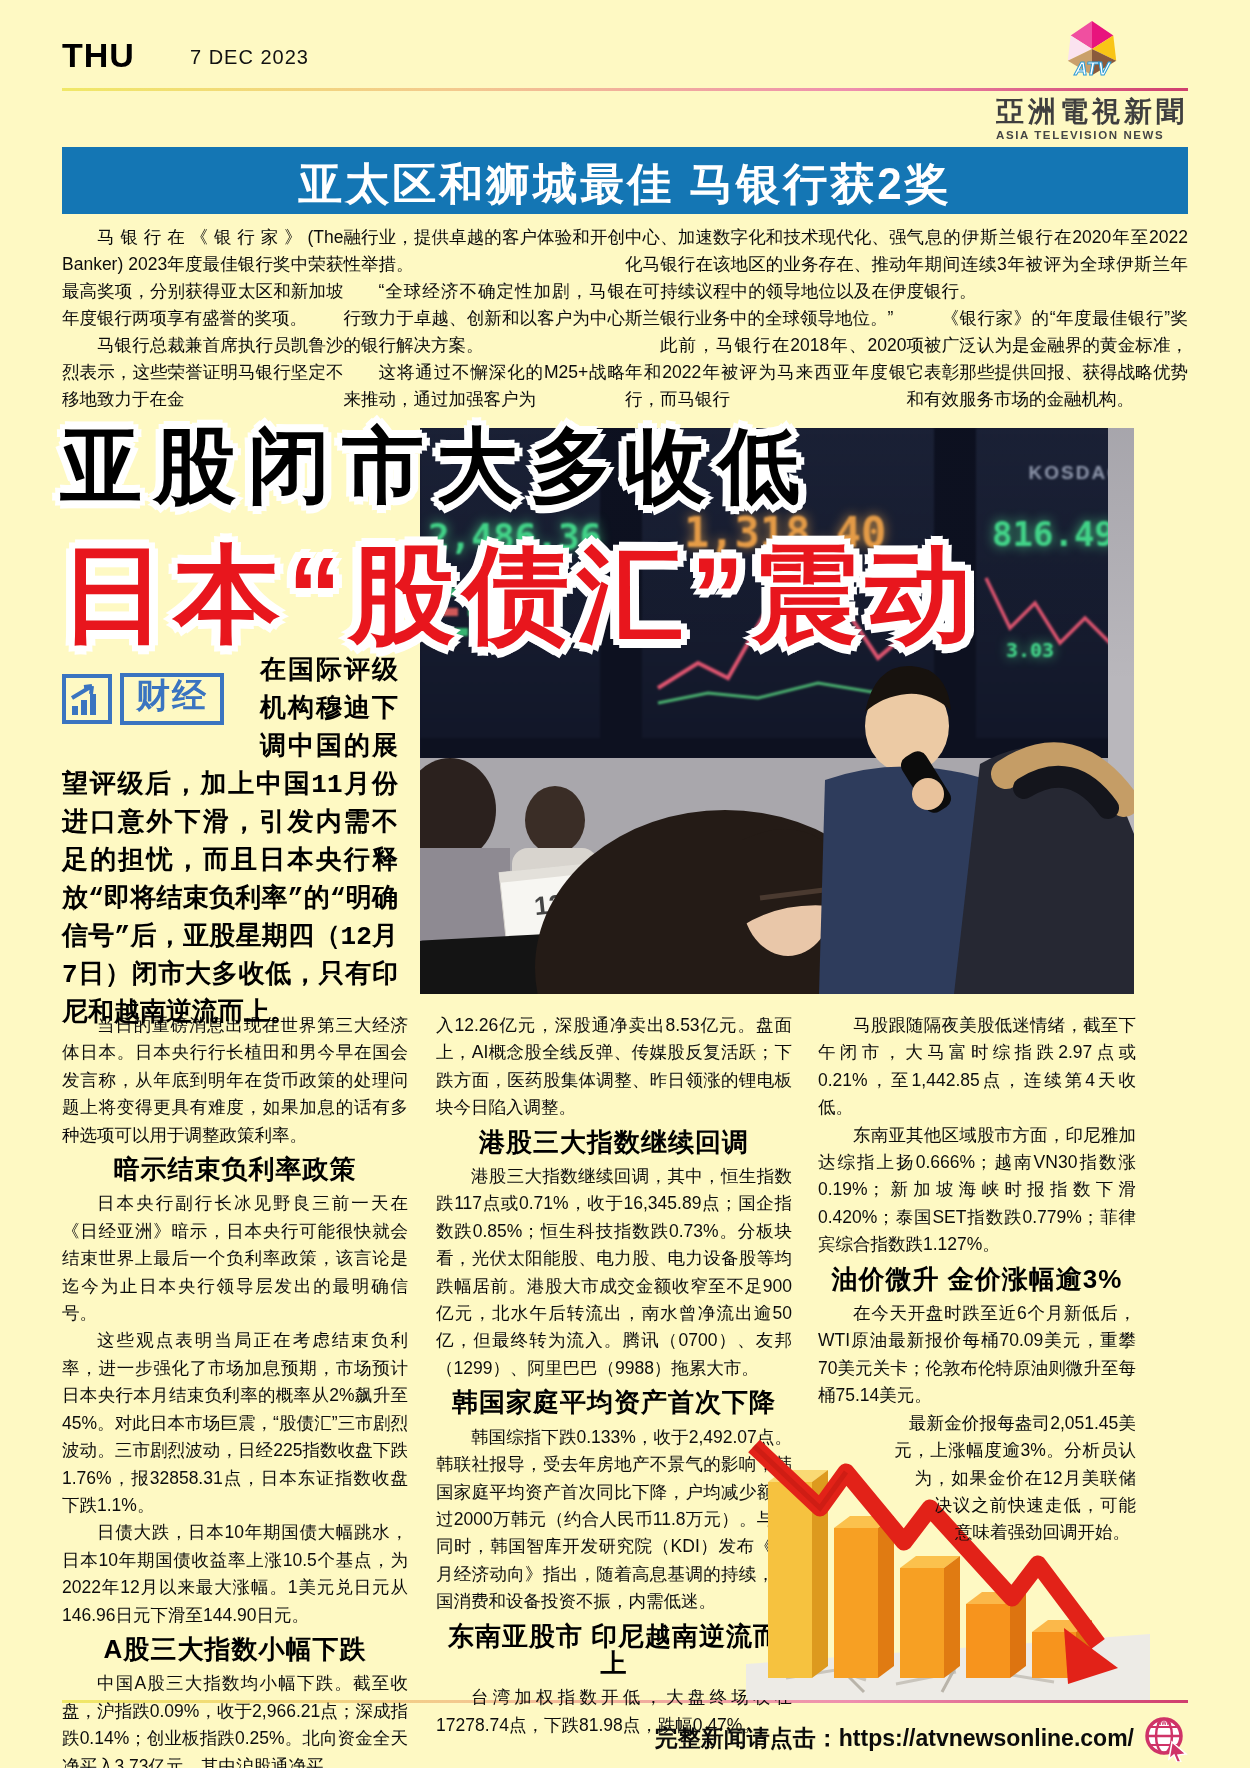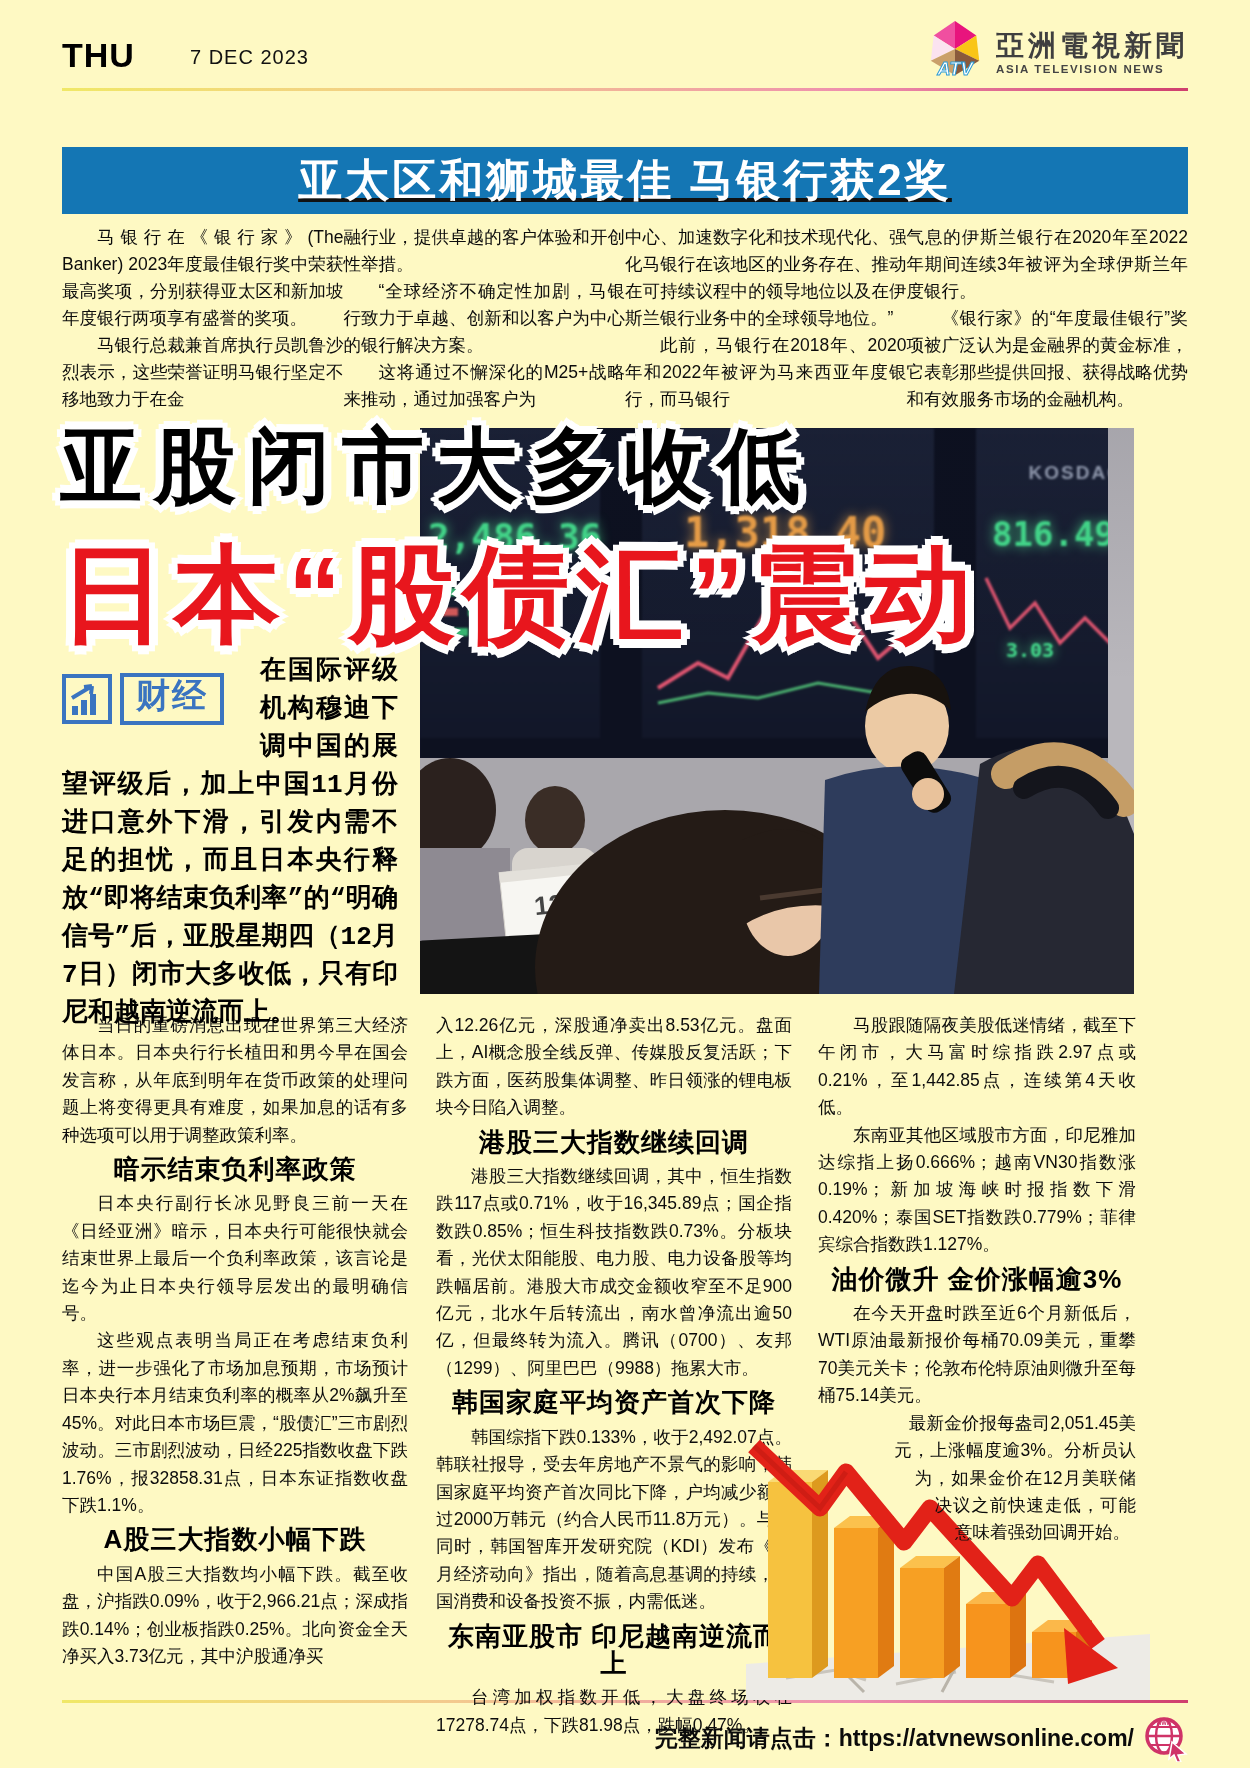--- a/index.html
+++ b/index.html
@@ -5,28 +5,28 @@
   html,body{margin:0;padding:0;background:#ffffff;}
   .page{position:relative;width:1250px;height:1768px;overflow:hidden;background:#fef9c3;
         font-family:"Liberation Sans","DejaVu Sans",sans-serif;color:#111;}
 
   
   .masthead{position:absolute;left:62px;top:30px;width:1126px;height:56px;}
   .day{position:absolute;left:0;top:6px;font-size:34px;font-weight:900;letter-spacing:1px;color:#000;}
   .date{position:absolute;left:88px;top:16px;font-size:20px;font-weight:500;color:#111;letter-spacing:1px;margin-left:40px;}
   .head-rule{position:absolute;left:62px;top:88px;width:1126px;height:3px;
              background:linear-gradient(90deg,var(--grad_yellow,#f0e867),#f3c98e 35%,#ee8fae 70%,var(--grad_pink,#cf3f6e));}
-  .brand{position:absolute;right:0;top:-12px;display:flex;align-items:center;gap:10px;}
+  .brand{position:absolute;right:0;top:-12px;display:flex;align-items:center;gap:10px;flex-direction:column;}
   .brand-text{text-align:left;}
   .brand-cn{font-size:28px;font-weight:700;color:#3f3f3f;letter-spacing:4px;line-height:1.25;}
   .brand-en{font-size:11.5px;font-weight:700;color:#454545;letter-spacing:1.6px;}
 
   
   .banner{position:absolute;left:62px;top:147px;width:1126px;height:67px;background:var(--banner_blue,#1476b4);
-          display:flex;align-items:center;justify-content:center;text-decoration:underline;}
+          display:flex;align-items:flex-end;justify-content:center;}
   .banner-text{color:#fff;font-size:44px;font-weight:900;letter-spacing:3px;}
 
   
   .topcols{position:absolute;left:62px;top:224px;width:1126px;display:flex;}
   .topcol{flex:1;font-size:17.5px;line-height:27px;text-align:justify;color:#0c0c0c;}
   .para{margin:0;text-indent:2em;}
   .para.no-indent{text-indent:0;}
 
   
   .photo{position:absolute;left:420px;top:428px;width:714px;height:566px;overflow:hidden;background:#12152a;}
@@ -213,20 +213,21 @@
       <span class="kicker-box">财经</span>
     </span><span class="lead">在国际评级机构穆迪下调中国的展望评级后，加上中国11月份进口意外下滑，引发内需不足的担忧，而且日本央行释放“即将结束负利率”的“明确信号”后，亚股星期四（12月7日）闭市大多收低，只有印尼和越南逆流而上。</span>
   </div>
 
   <div class="bodycols">
     <div class="bcol bcol-left">
         <p class="para">当日的重磅消息出现在世界第三大经济体日本。日本央行行长植田和男今早在国会发言称，从年底到明年在货币政策的处理问题上将变得更具有难度，如果加息的话有多种选项可以用于调整政策利率。</p>
         <div class="subhead">暗示结束负利率政策</div>
         <p class="para">日本央行副行长冰见野良三前一天在《日经亚洲》暗示，日本央行可能很快就会结束世界上最后一个负利率政策，该言论是迄今为止日本央行领导层发出的最明确信号。</p>
         <p class="para">这些观点表明当局正在考虑结束负利率，进一步强化了市场加息预期，市场预计日本央行本月结束负利率的概率从2%飙升至45%。对此日本市场巨震，“股债汇”三市剧烈波动。三市剧烈波动，日经225指数收盘下跌1.76%，报32858.31点，日本东证指数收盘下跌1.1%。</p>
+        <p class="para">日债大跌，日本10年期国债大幅跳水，日本10年期国债收益率上涨10.5个基点，为2022年12月以来最大涨幅。1美元兑日元从146.96日元下滑至144.90日元。</p>
         <div class="subhead">A股三大指数小幅下跌</div>
         <p class="para">中国A股三大指数均小幅下跌。截至收盘，沪指跌0.09%，收于2,966.21点；深成指跌0.14%；创业板指跌0.25%。北向资金全天净买入3.73亿元，其中沪股通净买</p>
       </div>
     <div class="bcol bcol-mid">
         <p class="para no-indent">入12.26亿元，深股通净卖出8.53亿元。盘面上，AI概念股全线反弹、传媒股反复活跃；下跌方面，医药股集体调整、昨日领涨的锂电板块今日陷入调整。</p>
         <div class="subhead">港股三大指数继续回调</div>
         <p class="para">港股三大指数继续回调，其中，恒生指数跌117点或0.71%，收于16,345.89点；国企指数跌0.85%；恒生科技指数跌0.73%。分板块看，光伏太阳能股、电力股、电力设备股等均跌幅居前。港股大市成交金额收窄至不足900亿元，北水午后转流出，南水曾净流出逾50亿，但最终转为流入。腾讯（0700）、友邦（1299）、阿里巴巴（9988）拖累大市。</p>
         <div class="subhead">韩国家庭平均资产首次下降</div>
         <p class="para">韩国综指下跌0.133%，收于2,492.07点。韩联社报导，受去年房地产不景气的影响，韩国家庭平均资产首次同比下降，户均减少额超过2000万韩元（约合人民币11.8万元）。与此同时，韩国智库开发研究院（KDI）发布《12月经济动向》指出，随着高息基调的持续，韩国消费和设备投资不振，内需低迷。</p>
         <div class="subhead">东南亚股市 印尼越南逆流而上</div>

